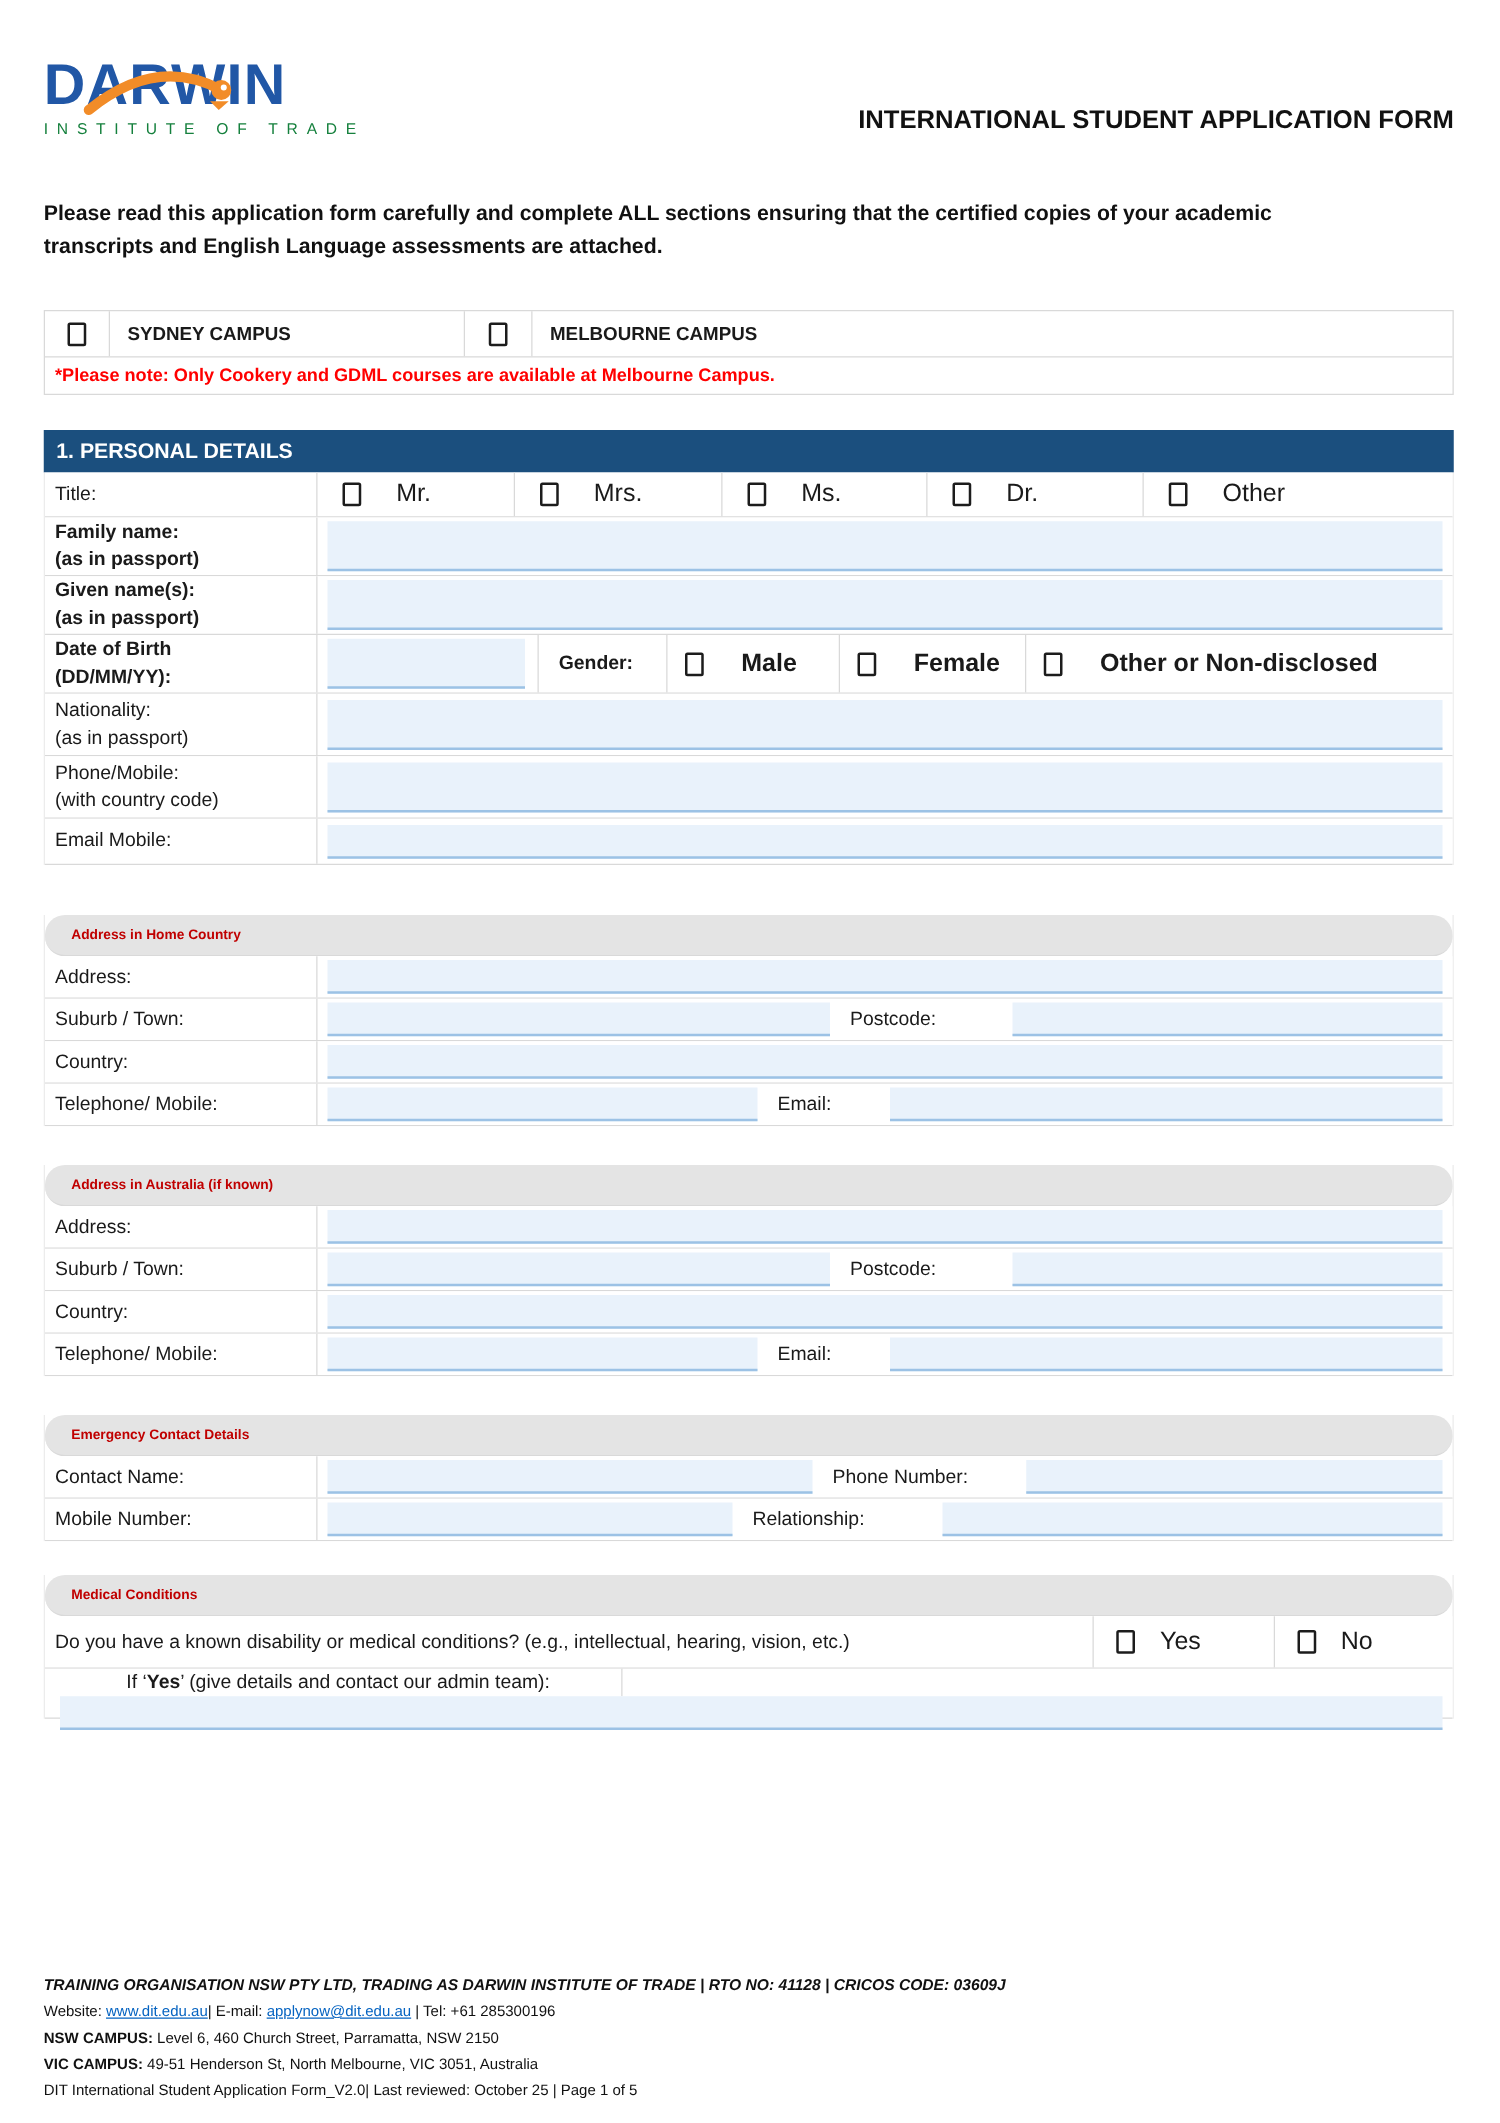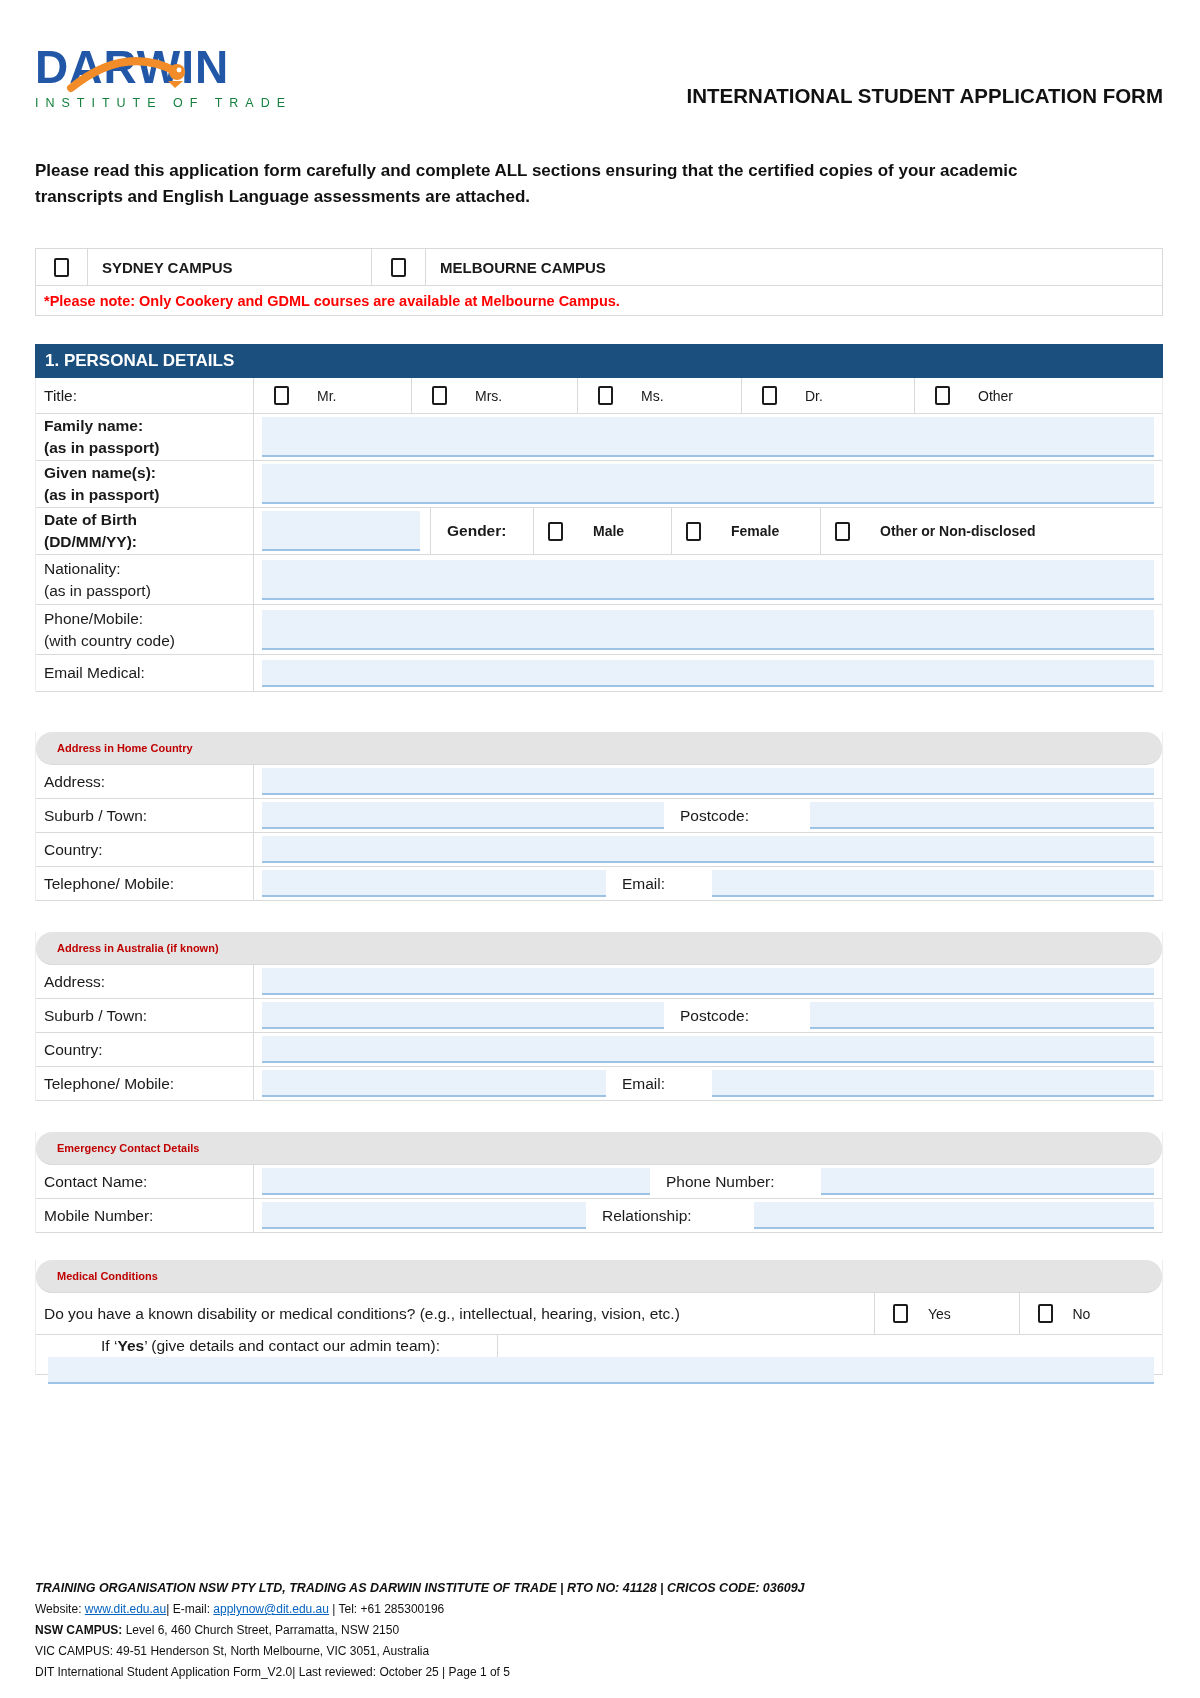--- a/index.html
+++ b/index.html
@@ -39,21 +39,21 @@
   .note { color:#ff0000; font-weight:bold; font-size:14.5px; }
 
   .band-blue { margin-top:28px; height:34px; background:#1b4f7e; color:#fff; font-weight:bold; font-size:17px; display:flex; align-items:center; padding-left:10px; }
   .band-gray { height:33px; background:#e4e4e4; color:#c00000; font-weight:bold; font-size:11px; display:flex; align-items:center; padding-left:21px; border-bottom:1px solid #d9d9d9;border-radius:16px; }
   .gap { height:31px; background:#fff; }
 
   
   .optcell { display:flex; align-items:center; padding-left:20px; border-right:1px solid #d9d9d9; }
   .optcell:last-child { border-right:none; flex:1; }
   .optcell .cb { margin-right:28px; }
-  .optlbl { font-size:14px; }
+  .optlbl { font-size:20px; }
 
   
   .gcell { display:flex; align-items:center; padding-left:14px; border-left:1px solid #d9d9d9; }
   .gcell .cb { margin-right:30px; }
 
   
   .qcol { flex:1; display:flex; align-items:center; padding-left:8px; font-size:15.5px; }
   .ynarea { width:288px; border-left:1px solid #d9d9d9; display:flex; }
   .yncell { width:50%; display:flex; align-items:center; padding-left:18px; }
   .yncell + .yncell { border-left:1px solid #d9d9d9; }
@@ -189,21 +189,21 @@
       <div class="lblcol">
         <div>Phone/Mobile:</div>
         <div>(with country code)</div>
       </div>
       <div class="fieldarea">
           <div class="fill tall"></div>
         </div>
     </div>
 
     <div class="frow h37">
-      <div class="lblcol">Email Medical:</div>
+      <div class="lblcol">Email Mobile:</div>
       <div class="fieldarea">
           <div class="fill"></div>
         </div>
     </div>
   </div>
 
   <div class="gap" style="height:40px;"></div>
   <div class="tbl">
     <div class="band-gray">Address in Home Country</div>
     <div class="frow h34">
@@ -344,18 +344,18 @@
 
   <div class="footer">
     <div class="f-bold">TRAINING ORGANISATION NSW PTY LTD, TRADING AS DARWIN INSTITUTE OF TRADE | RTO NO: 41128 | CRICOS CODE: 03609J</div>
     <div>
       <span>Website: </span><a class="f-link" href="#">www.dit.edu.au</a><span>| E-mail: </span><a class="f-link" href="#">applynow@dit.edu.au</a><span> | Tel: +61 285300196</span>
     </div>
     <div>
       <span style="font-weight:bold;">NSW CAMPUS:</span><span> Level 6, 460 Church Street, Parramatta, NSW 2150</span>
     </div>
     <div>
-      <span style="font-weight:normal;margin-top:14px;">VIC CAMPUS:</span><span> 49-51 Henderson St, North Melbourne, VIC 3051, Australia</span>
+      <span style="font-weight:bold;margin-top:14px;">VIC CAMPUS:</span><span> 49-51 Henderson St, North Melbourne, VIC 3051, Australia</span>
     </div>
     <div>DIT International Student Application Form_V2.0| Last reviewed: October 25 | Page 1 of 5</div>
   </div>
 
 </div>
 
 </body></html>

